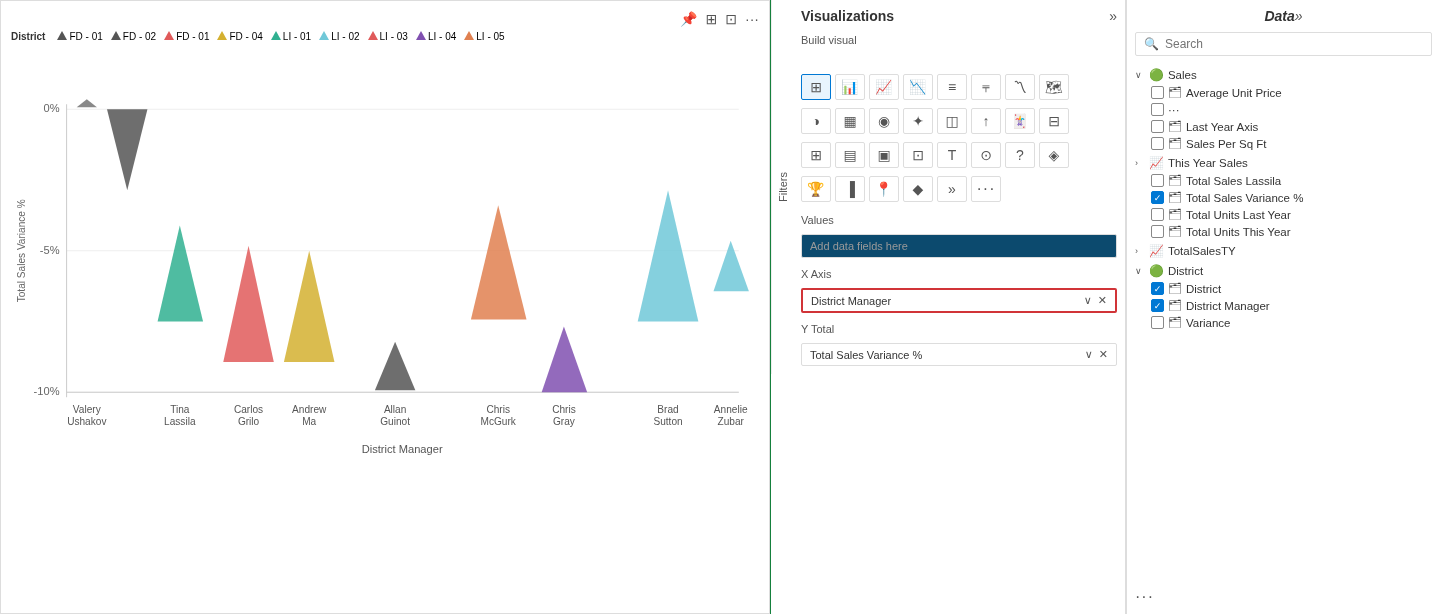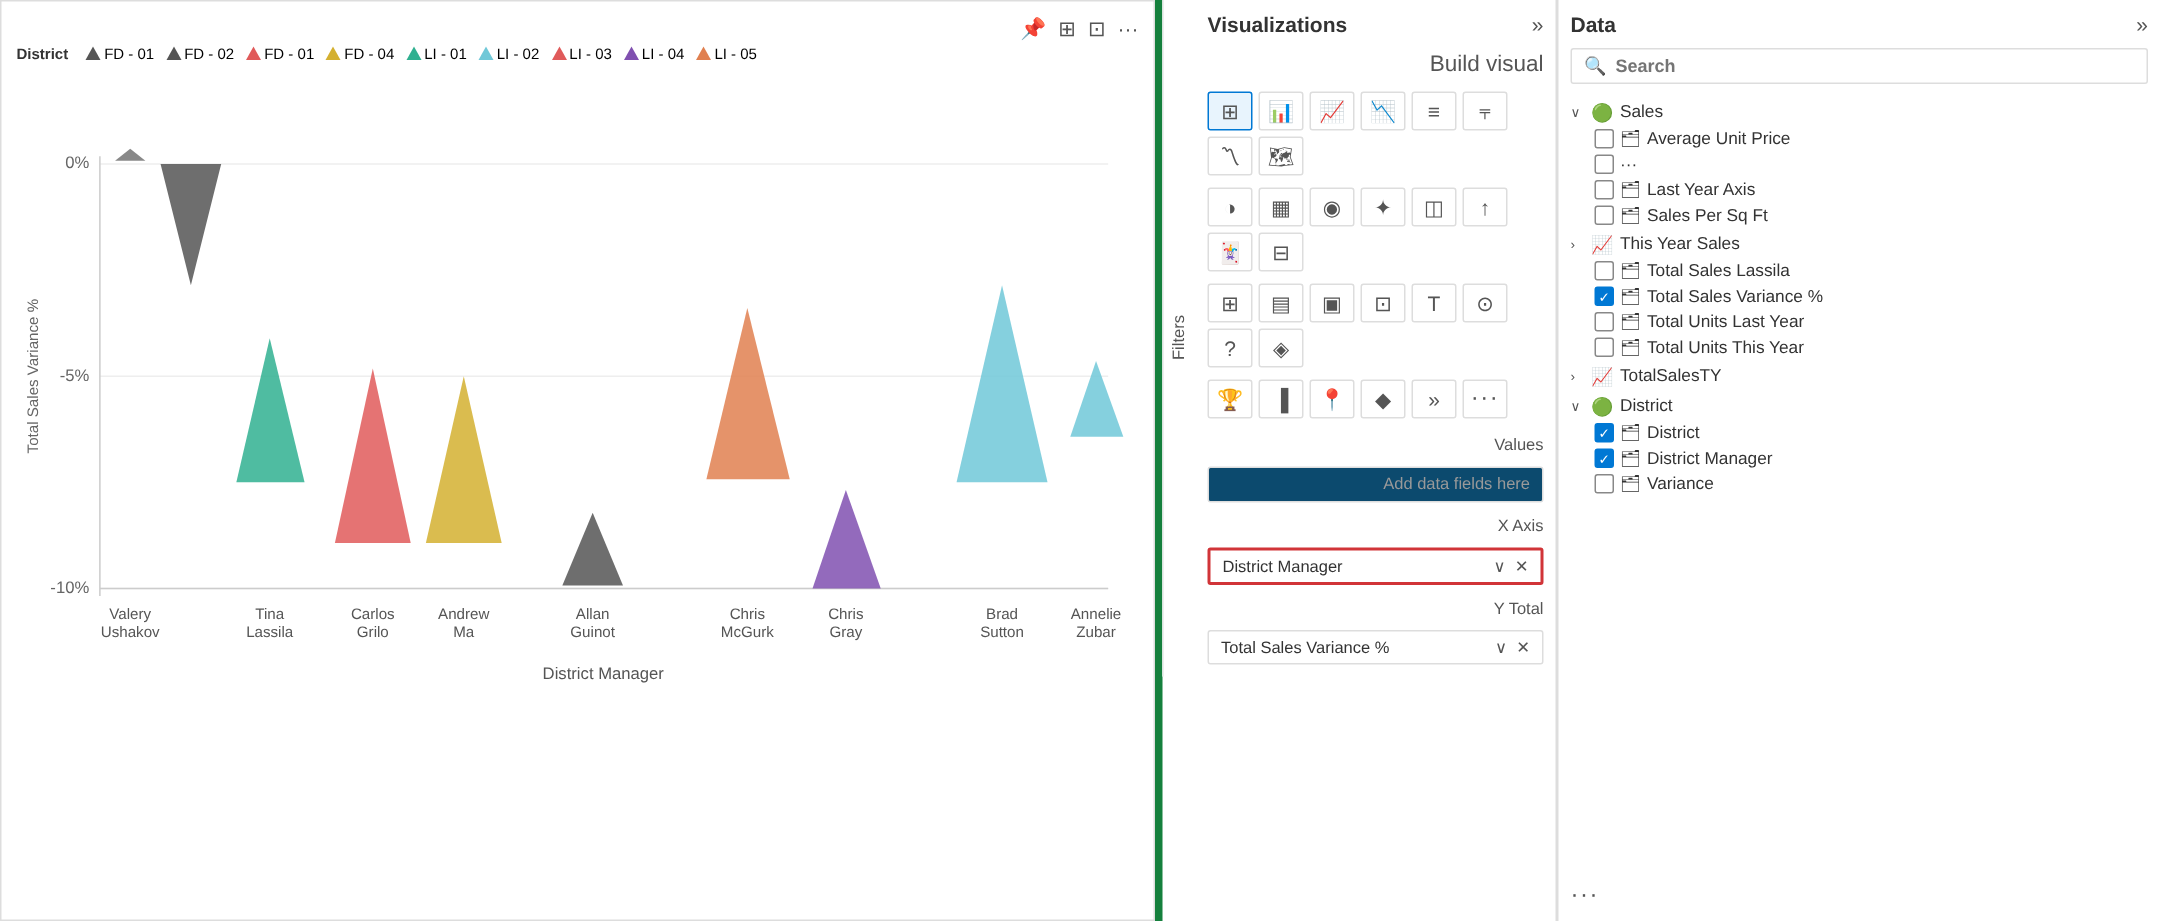--- a/index.html
+++ b/index.html
@@ -55,29 +55,28 @@
       height: 450px;
       margin-top: 4px;
     }
     .chart-svg {
       width: 100%;
       height: 100%;
     }
 
     
     .viz-panel {
-      width: 268px;
-      background: #fff;
-      border-left: 5px solid #15803d;
+      width: 356px;
+      background: #fff;
+      border-left: 1px solid #15803d;
       border-right: 1px solid #ddd;
       display: flex;
       flex-direction: column;
       flex-shrink: 0;
       position: relative;
-      text-align: right;
     }
     .viz-panel-top {
       display: flex;
       align-items: stretch;
     }
     .filters-sidebar {
       width: 22px;
       background: #fff;
       writing-mode: vertical-rl;
       text-orientation: mixed;
@@ -109,23 +108,23 @@
       font-size: 14px;
       font-weight: 600;
       color: #333;
     }
     .viz-expand {
       font-size: 14px;
       color: #555;
       cursor: pointer;
     }
     .build-visual-label {
-      font-size: 15px;
-      color: #555;
-      margin-bottom: 4px;
+      font-size: 11px;
+      color: #555;
+      margin-bottom: 22px;
     }
     .viz-icon-row {
       display: flex;
       gap: 4px;
       flex-wrap: wrap;
       margin-bottom: 2px;
     }
     .viz-icon {
       width: 30px;
       height: 26px;
@@ -201,23 +200,24 @@
       flex: 1;
       background: #fff;
       border-left: 1px solid #ddd;
       display: flex;
       flex-direction: column;
       padding: 8px;
       overflow-y: auto;
     }
     .data-header {
       display: flex;
-      justify-content: space-between;
+      justify-content: center;
       align-items: center;
       margin-bottom: 8px;
+      font-style: italic;
     }
     .data-title {
       font-size: 14px;
       font-weight: 600;
       color: #333;
     }
     .data-expand {
       font-size: 14px;
       color: #555;
       cursor: pointer;
@@ -230,21 +230,20 @@
       padding: 4px 8px;
       margin-bottom: 10px;
       gap: 6px;
     }
     .search-box input {
       border: none;
       outline: none;
       font-size: 12px;
       flex: 1;
       color: #333;
-      font-weight: bold;
     }
     .data-tree {
       font-size: 11.5px;
       color: #333;
     }
     .tree-group {
       margin-bottom: 2px;
     }
     .tree-row {
       display: flex;

